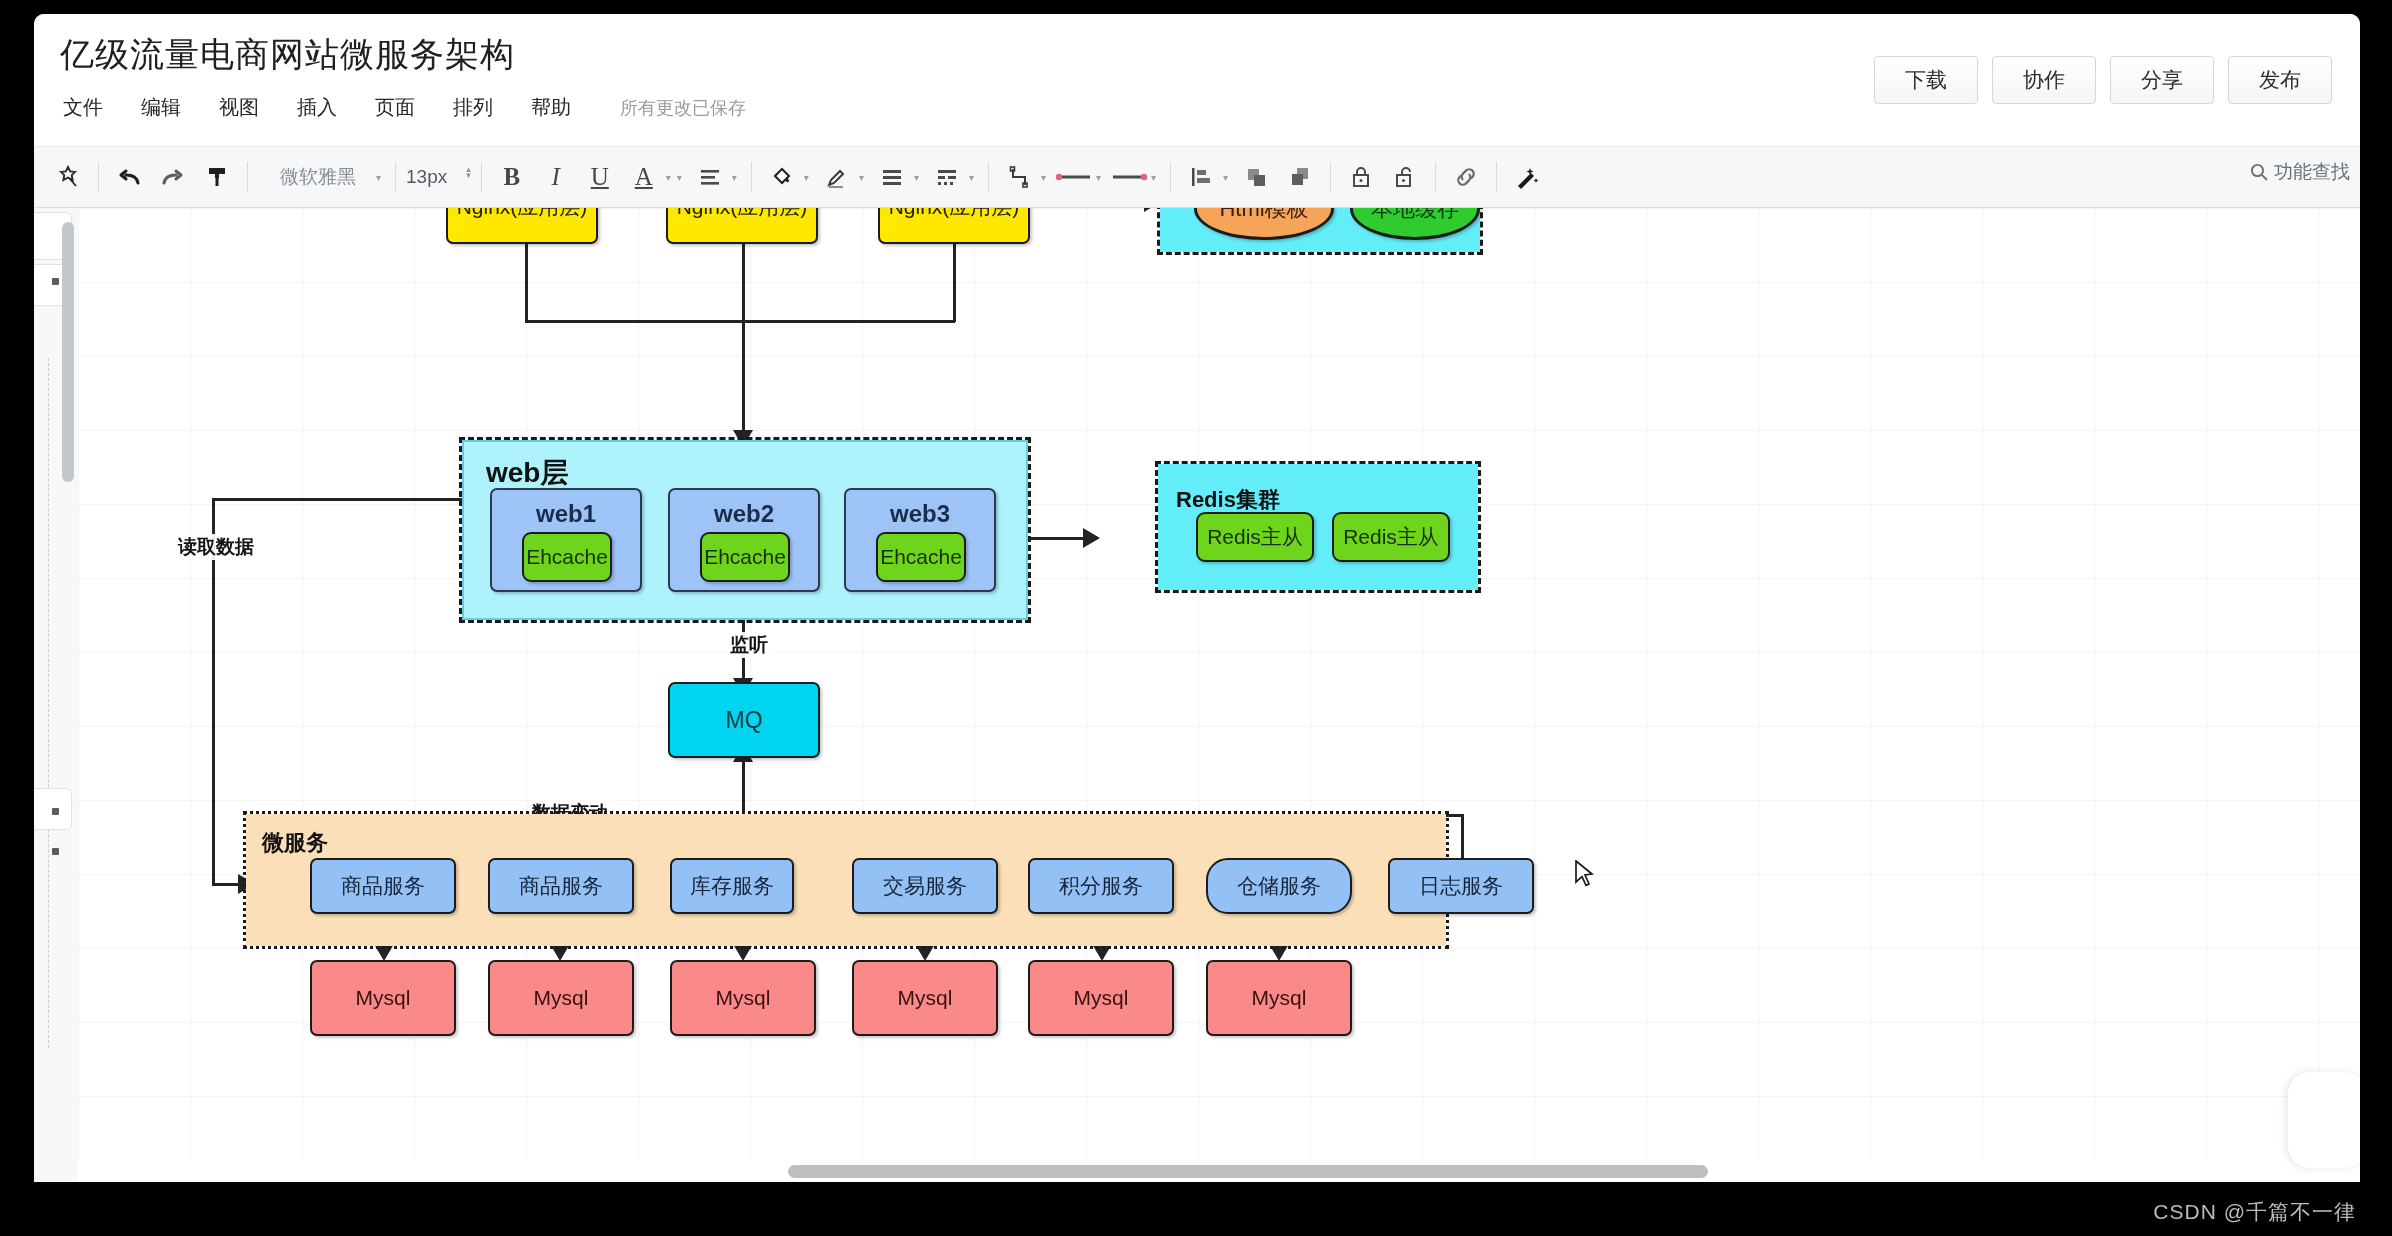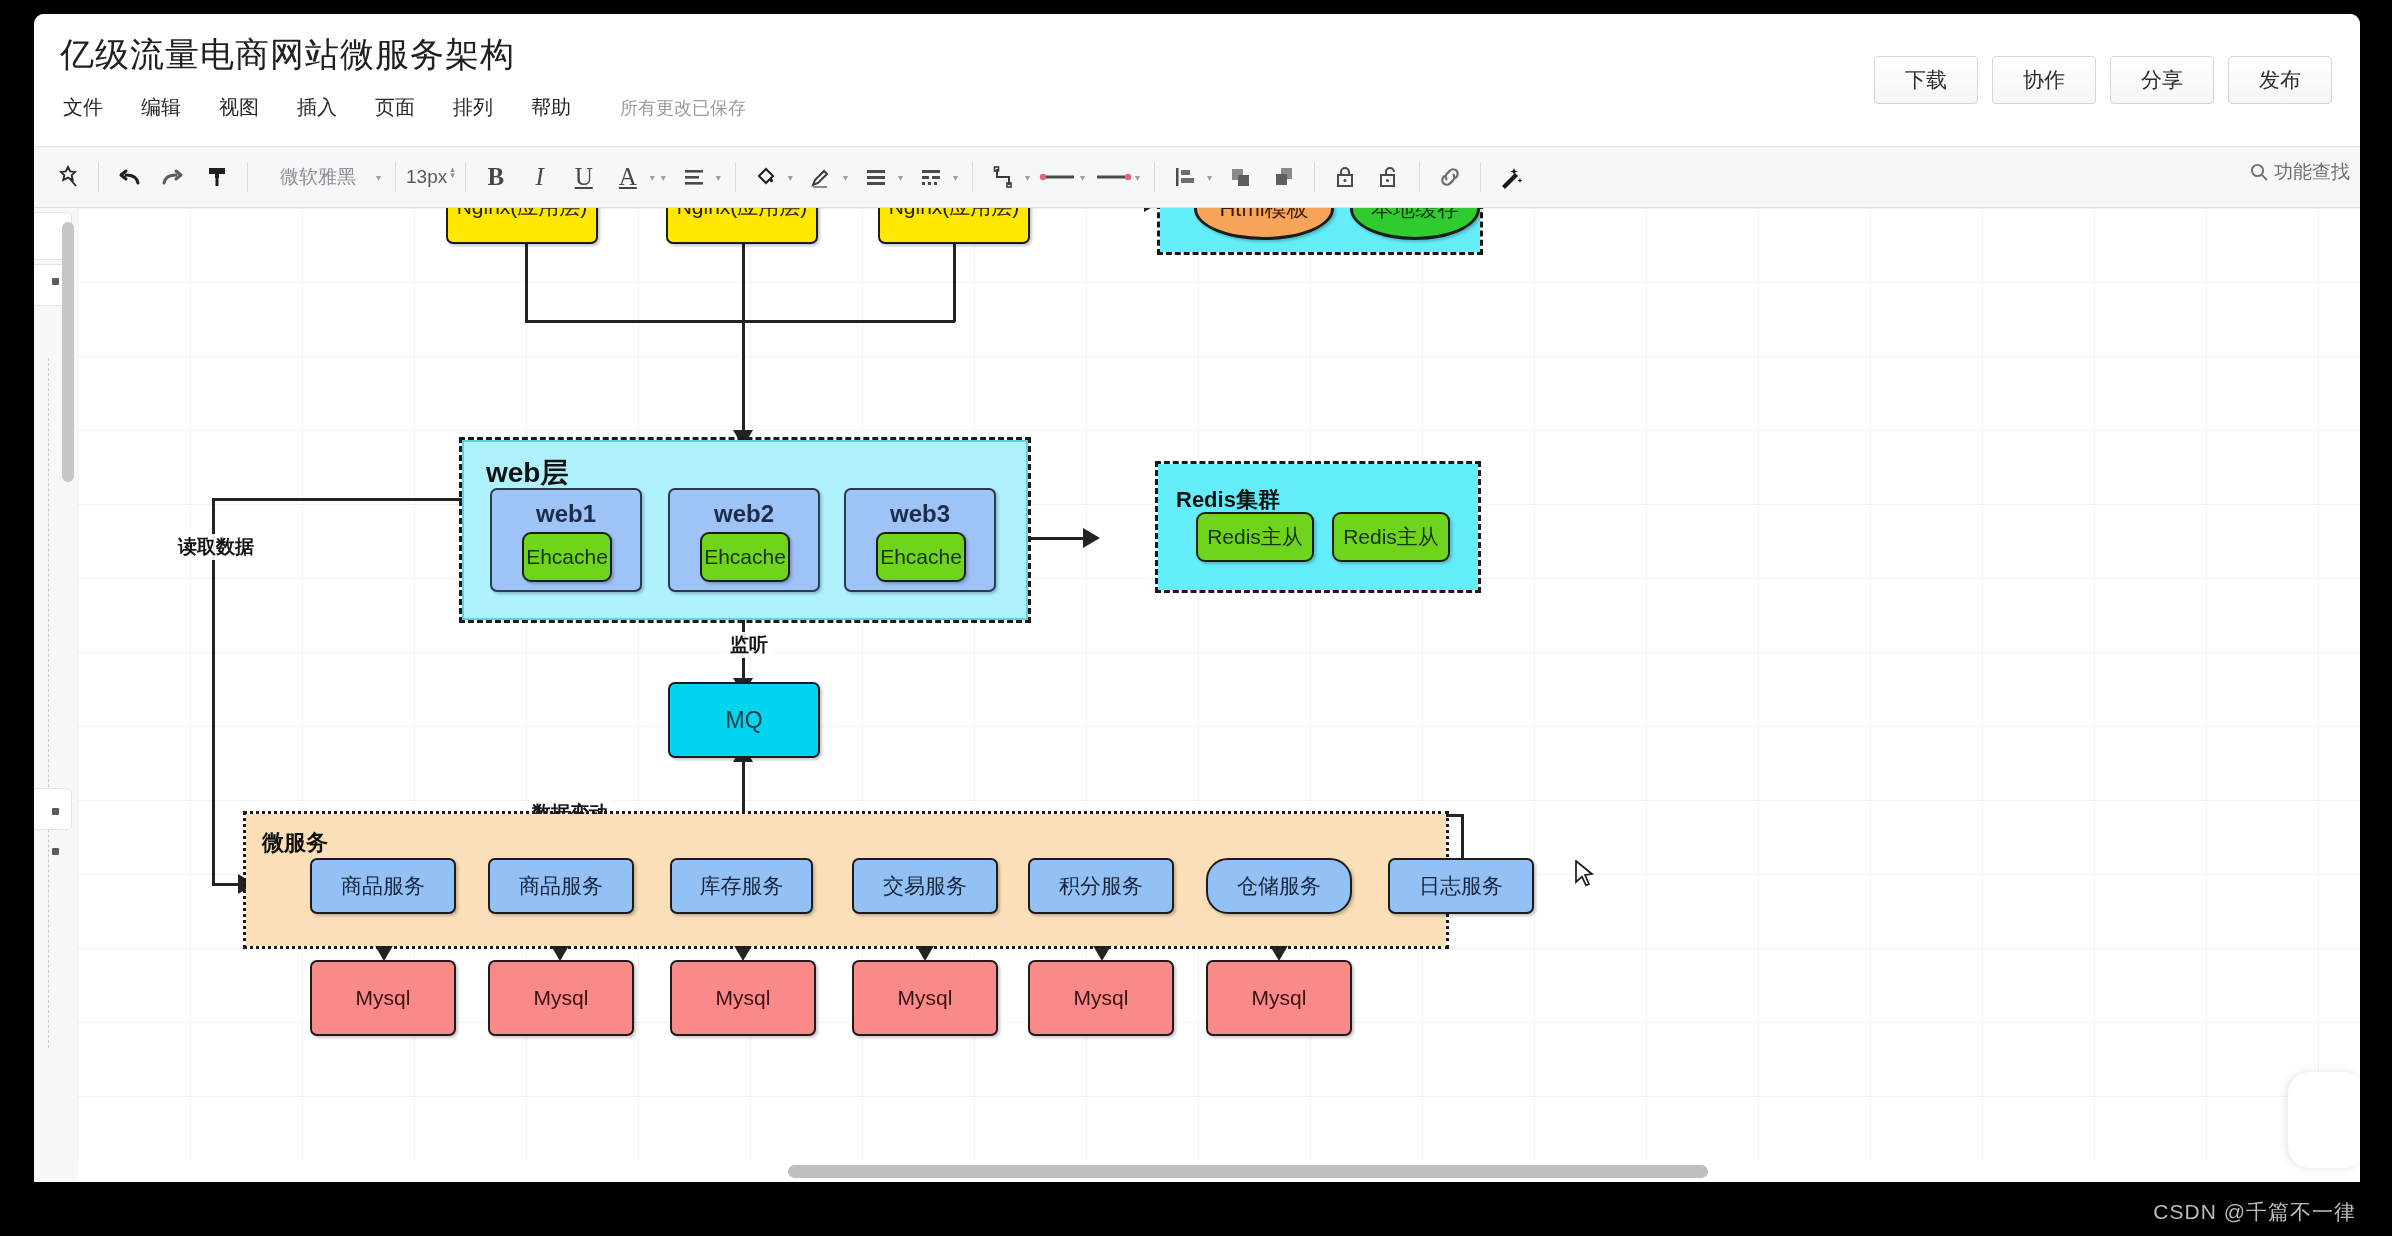--- a/index.html
+++ b/index.html
@@ -17,21 +17,21 @@
   .hdr-btn{min-width:74px;height:46px;border:1px solid #d4d6d9;border-radius:4px;background:linear-gradient(#ffffff,#f4f5f6);
     font-size:21px;color:#2d2d2d;display:flex;align-items:center;justify-content:center;cursor:pointer;padding:0 14px;}
 
   
   .toolbar{position:relative;height:62px;background:#f6f7f8;border-top:1px solid #e6e8ea;border-bottom:1px solid #dcdee0;display:flex;align-items:center;padding-left:14px;box-sizing:border-box;}
   .tb-group{display:flex;align-items:center;gap:4px;}
   .tb-sep{width:1px;height:30px;background:#d9dbdd;margin:0 10px;}
   .tb-btn{width:40px;height:40px;display:flex;align-items:center;justify-content:center;border-radius:4px;cursor:pointer;color:#3a3a3a;}
   .tb-caret{font-size:10px;color:#9aa0a6;margin-left:-2px;margin-right:4px;}
   .font-name{font-size:19px;color:#8b9096;width:120px;text-align:center;white-space:nowrap;cursor:pointer;}
-  .font-size-box{display:flex;align-items:flex-start;gap:3px;cursor:pointer;}
+  .font-size-box{display:flex;align-items:flex-start;gap:19px;cursor:pointer;}
   .font-size{font-size:19px;color:#555a5f;}
   .spin{display:flex;flex-direction:column;line-height:6px;font-size:9px;color:#8b9096;}
   .tb-text{font-size:25px;color:#45484b;font-family:"Liberation Serif",serif;}
   .tb-text.b{font-weight:bold;}
   .tb-text.i{font-style:italic;}
   .tb-text.u{text-decoration:underline;}
   .tb-text.a{text-decoration:underline;}
   .search-box{position:absolute;right:10px;top:12px;display:flex;align-items:center;gap:5px;color:#6b7075;font-size:19px;white-space:nowrap;cursor:text;}
 
   
@@ -436,21 +436,21 @@
 
       <div class="group grp-micro" style="left:168px;top:606px;width:1200px;height:132px;">
         <div class="group-label" style="left:16px;top:14px;font-size:22px;">微服务</div>
       </div>
       <div class="node svc" style="left:232px;top:650px;width:146px;height:56px;">
         <span>商品服务</span>
       </div>
       <div class="node svc" style="left:410px;top:650px;width:146px;height:56px;">
         <span>商品服务</span>
       </div>
-      <div class="node svc" style="left:592px;top:650px;width:143px;height:56px;">
+      <div class="node svc" style="left:592px;top:650px;width:124px;height:56px;">
         <span>库存服务</span>
       </div>
       <div class="node svc" style="left:774px;top:650px;width:146px;height:56px;">
         <span>交易服务</span>
       </div>
       <div class="node svc" style="left:950px;top:650px;width:146px;height:56px;">
         <span>积分服务</span>
       </div>
       <div class="node svc" style="left:1128px;top:650px;width:146px;height:56px;border-radius:22px;">
         <span>仓储服务</span>

